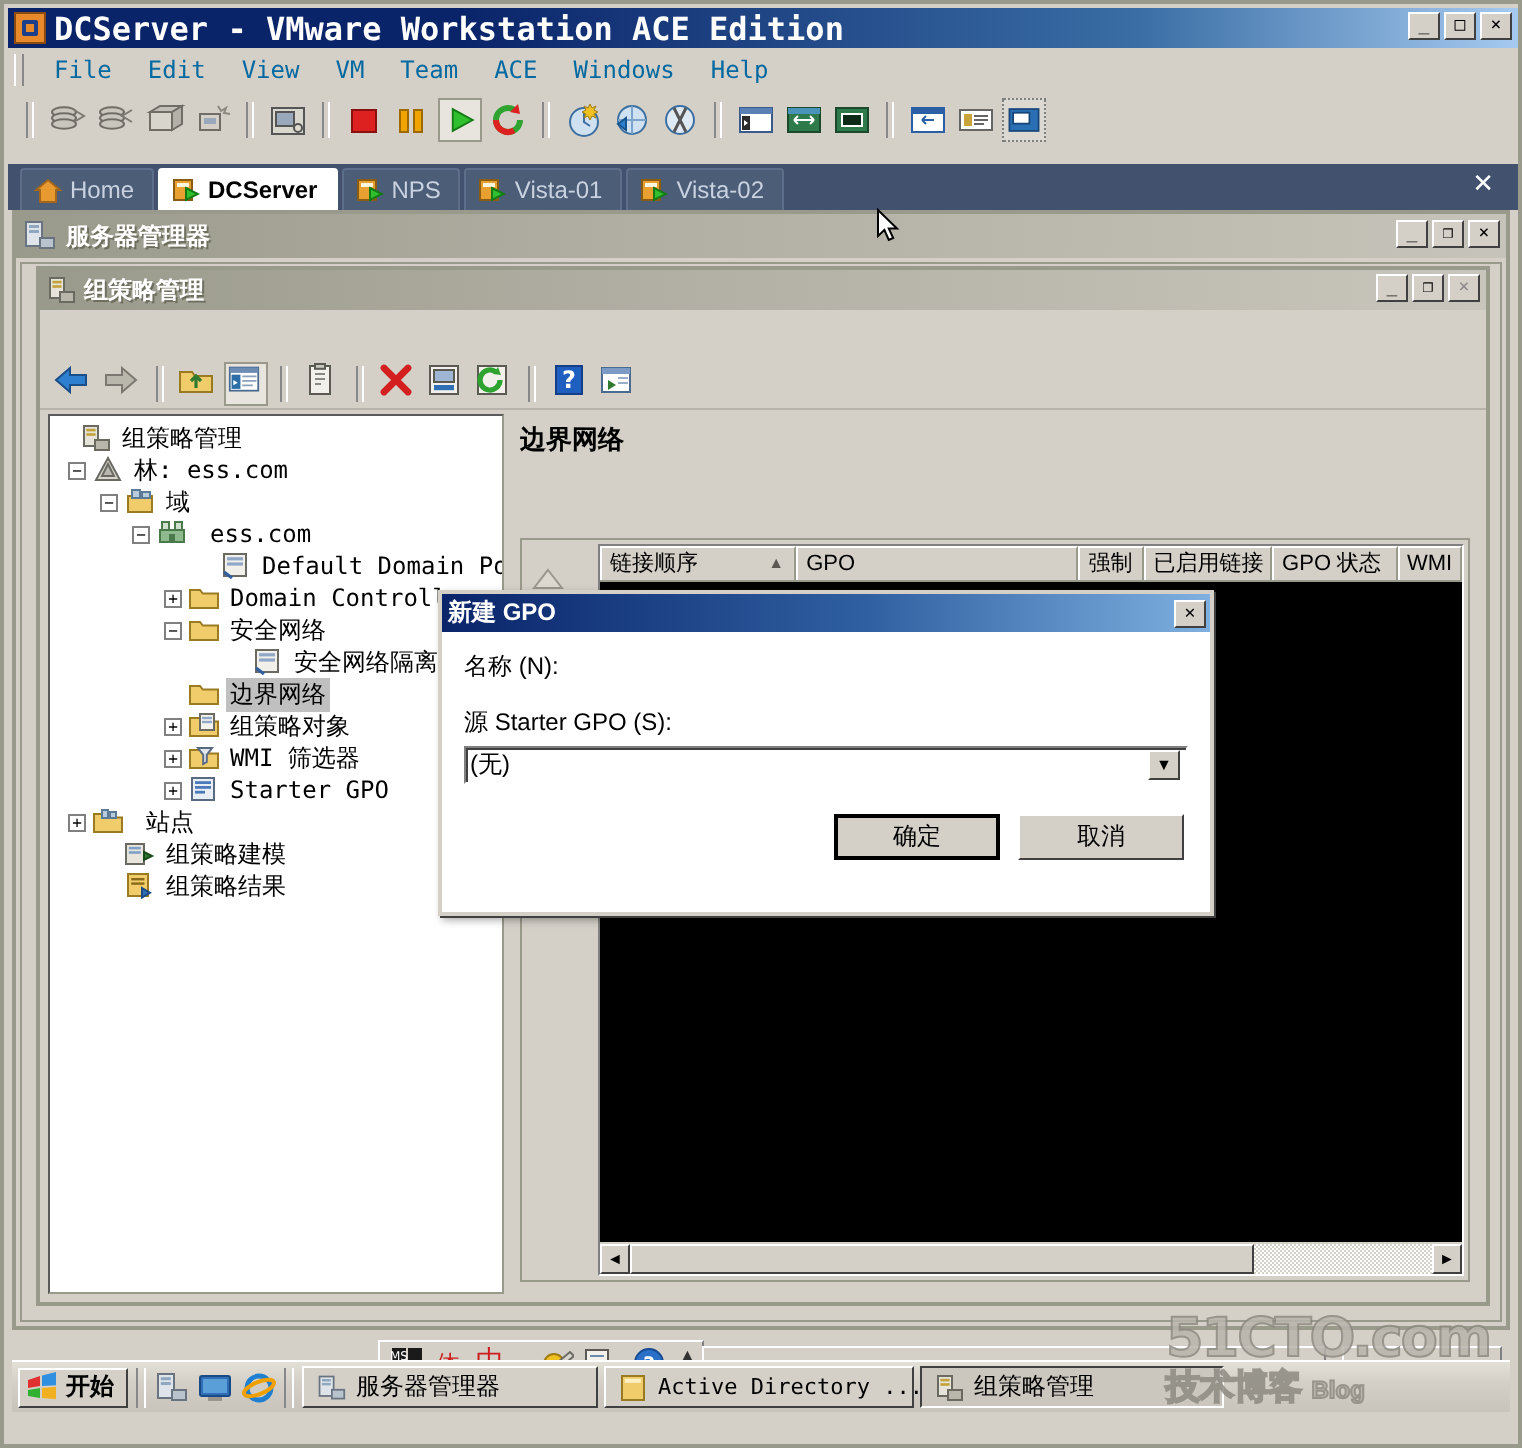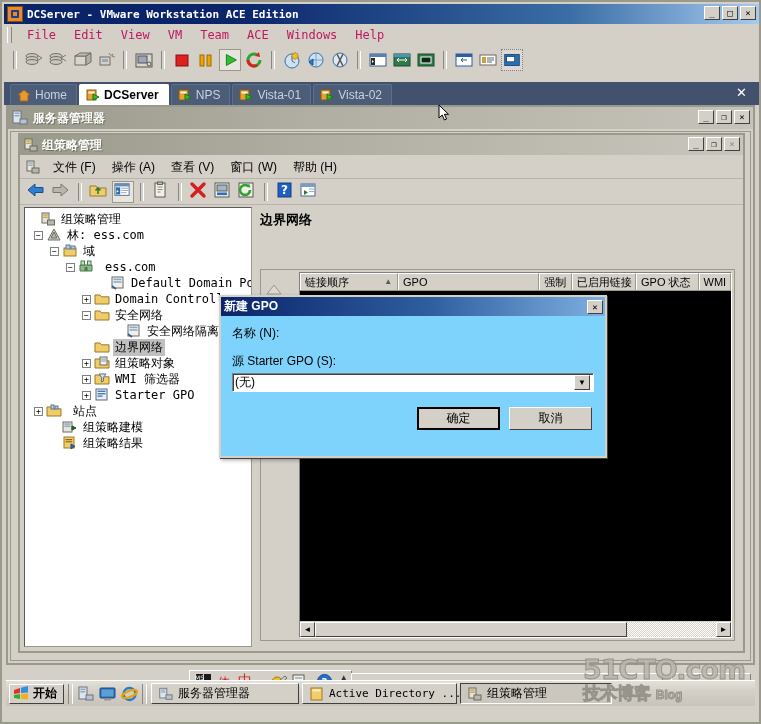--- a/index.html
+++ b/index.html
@@ -26,42 +26,42 @@
   .vm-title .ico{
     width:16px;height:16px;margin-left:3px;margin-right:4px;
     background:#e8892b;border:1px solid #8a4b10;box-sizing:border-box;
     position:relative;flex:0 0 auto;
   }
   .vm-title .ico:after{
     content:"";position:absolute;left:3px;top:3px;width:8px;height:8px;
     border:2px solid #1b3f8b;border-radius:1px;box-sizing:border-box;
   }
   .vm-title .txt{
-    color:#fff;font-weight:bold;font-size:11px;
+    color:#fff;font-weight:bold;font-size:16px;
     font-family:"DejaVu Sans Mono","Liberation Mono",monospace;
     letter-spacing:0px;white-space:nowrap;
   }
   .wbtns{position:absolute;right:3px;top:2px;display:flex;gap:2px;}
   .wbtn{
     width:16px;height:14px;background:#d4d0c8;
     border:1px solid #fff;border-right-color:#404040;border-bottom-color:#404040;
     box-sizing:border-box;position:relative;
     font-size:9px;line-height:12px;text-align:center;color:#000;
     font-family:"DejaVu Sans Mono",monospace;
   }
 
   
   .vm-menu{
     position:absolute;left:2px;top:22px;width:755px;height:22px;
     background:#d4d0c8;display:flex;align-items:center;
     border-bottom:1px solid #d4d0c8;
   }
   .vm-menu .grip{width:3px;height:16px;border-left:1px solid #fff;border-right:1px solid #888;margin:0 6px 0 3px;}
   .vm-menu .mi{
-    padding:2px 9px;color:#be185d;font-size:12px;
+    padding:2px 9px;color:#0369a1;font-size:12px;
     font-family:"DejaVu Sans Mono","Liberation Mono",monospace;
   }
 
   
   .vm-tb{
     position:absolute;left:2px;top:44px;width:755px;height:28px;
     background:#d4d0c8;display:flex;align-items:center;padding-left:4px;
     box-sizing:border-box;
   }
   .tbi{width:22px;height:22px;margin:0 1px;position:relative;display:inline-block;}
@@ -177,21 +177,21 @@
     font-family:"DejaVu Sans Mono",monospace;
   }
   .tr .nub{width:9px;margin-right:3px;flex:0 0 auto;}
   .tr .ti{width:16px;height:14px;margin-right:3px;flex:0 0 auto;}
   .tr .lbl{padding:0 2px;}
   .tr .lbl.sel{background:#c0c0c0;}
 
   
   .dlg{
     position:absolute;left:215px;top:190px;width:388px;height:163px;
-    background:#7dd3fc;border:2px solid #d4d0c8;
+    background:#ffffff;border:2px solid #d4d0c8;
     box-shadow:1px 1px 0 #404040, 2px 2px 4px rgba(0,0,0,.35);
     box-sizing:border-box;z-index:50;
   }
   .dlg-title{
     height:19px;background:linear-gradient(to right,#0a246a 0%,#2f5fa0 55%,#7fb0e0 100%);
     display:flex;align-items:center;justify-content:space-between;
   }
   .dlg-title .t{color:#fff;font-weight:bold;font-size:12px;margin-left:3px;}
   .dlg-title .x{
     width:16px;height:14px;margin-right:2px;background:#d4d0c8;
@@ -517,35 +517,20 @@
             </svg>
         </span>
         <span class="t">组策略管理</span>
         <span class="wbtns" style="top:2px">
           <span class="wbtn">_</span>
           <span class="wbtn">❐</span>
           <span class="wbtn" style="color:#8a8a8a">×</span>
         </span>
       </div>
 
-      <div class="gpm-menu">
-        <span style="width:16px;height:14px;margin:0 4px 0 5px;flex:0 0 auto">
-          <svg width="15" height="14" viewBox="0 0 15 14">
-              <rect x="2" y="1" width="7" height="10" fill="#e6e3da" stroke="#6a6a60"></rect>
-              <rect x="3.2" y="2.4" width="4.6" height="1.3" fill="#8fa8c0"></rect>
-              <rect x="3.2" y="4.6" width="4.6" height="1.3" fill="#8fa8c0"></rect>
-              <rect x="7" y="8" width="7" height="5" fill="#b9b6ac" stroke="#6a6a60"></rect>
-            </svg>
-        </span>
-        <span class="mi">文件 (F)</span>
-        <span class="mi">操作 (A)</span>
-        <span class="mi">查看 (V)</span>
-        <span class="mi">窗口 (W)</span>
-        <span class="mi">帮助 (H)</span>
-      </div>
 
       <div class="gpm-tb">
         <span class="tbi">
           <svg width="20" height="18" viewBox="0 0 20 18">
               <path d="M9 3 L2 9 L9 15 V11.5 H17 V6.5 H9 Z" fill="#2f7fd0" stroke="#1a4e88"></path>
             </svg>
         </span>
         <span class="tbi">
           <svg width="20" height="18" viewBox="0 0 20 18">
               <path d="M11 3 L18 9 L11 15 V11.5 H3 V6.5 H11 Z" fill="#b9b6ac" stroke="#7a7870"></path>

